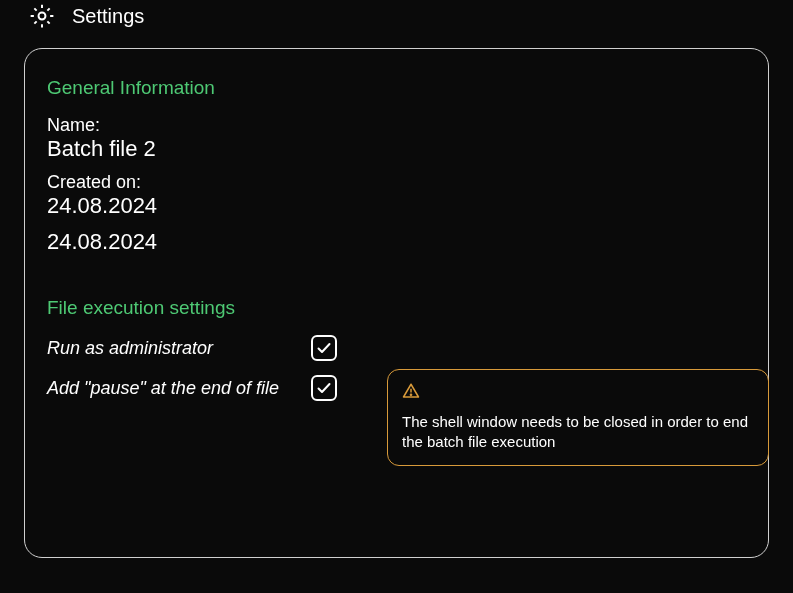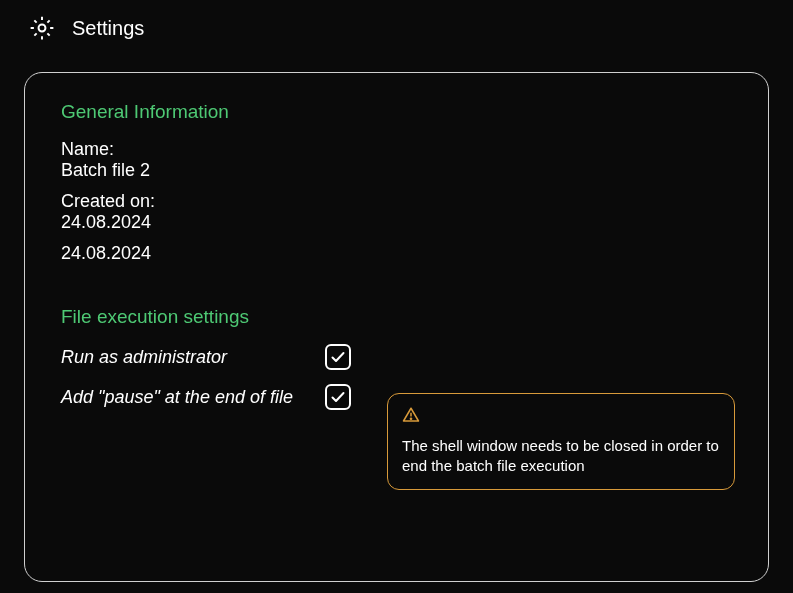--- a/index.html
+++ b/index.html
@@ -10,40 +10,40 @@
     body {
       background: #0a0a0a;
       font-family: -apple-system, BlinkMacSystemFont, "Segoe UI", Arial, sans-serif;
       width: 793px;
       height: 593px;
       overflow: hidden;
     }
     .header {
       display: flex;
       align-items: center;
-      padding: 14px 28px;
+      padding: 2px 28px;
       gap: 16px;
     }
     .gear-icon {
       width: 28px;
       height: 28px;
       display: flex;
       align-items: center;
       justify-content: center;
     }
     .header-title {
       color: #ffffff;
       font-size: 20px;
       font-weight: 400;
     }
     .panel {
       margin: 16px 24px;
       border: 1.5px solid #d0d0d0;
       border-radius: 18px;
-      padding: 28px 36px;
+      padding: 28px 22px;
       height: 510px;
       position: relative;
     }
     .section-title {
       color: #4ec974;
       font-size: 19px;
       font-weight: 400;
       margin-bottom: 16px;
     }
     .info-row {
@@ -51,21 +51,21 @@
       margin-bottom: 10px;
       flex-direction: column;
     }
     .info-label {
       color: #ffffff;
       font-size: 18px;
       width: 162px;
     }
     .info-value {
       color: #ffffff;
-      font-size: 18px;
+      font-size: 22px;
     }
     .section-spacer {
       height: 32px;
     }
     .exec-row {
       display: flex;
       align-items: center;
       margin-bottom: 14px;
       font-style: italic;
     }
@@ -85,21 +85,21 @@
       cursor: pointer;
     }
     .checkmark {
       width: 16px;
       height: 16px;
     }
     .warning-box {
       position: absolute;
       left: 362px;
       top: 320px;
-      width: 348px;
+      width: 382px;
       border: 1.5px solid #d89a3a;
       border-radius: 12px;
       padding: 12px 14px;
     }
     .warning-icon {
       margin-bottom: 8px;
     }
     .warning-text {
       color: #ffffff;
       font-size: 15px;

